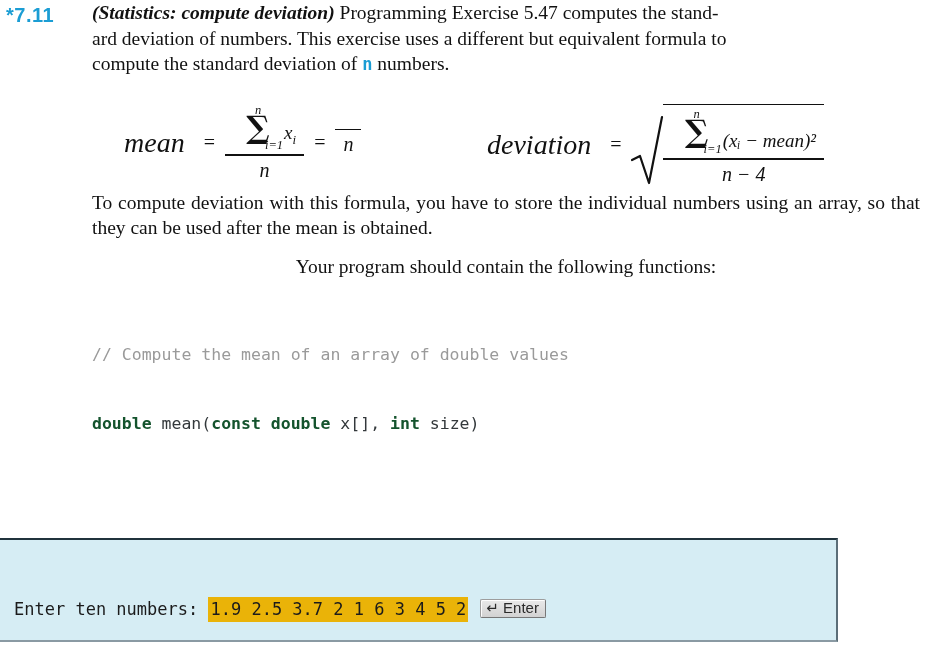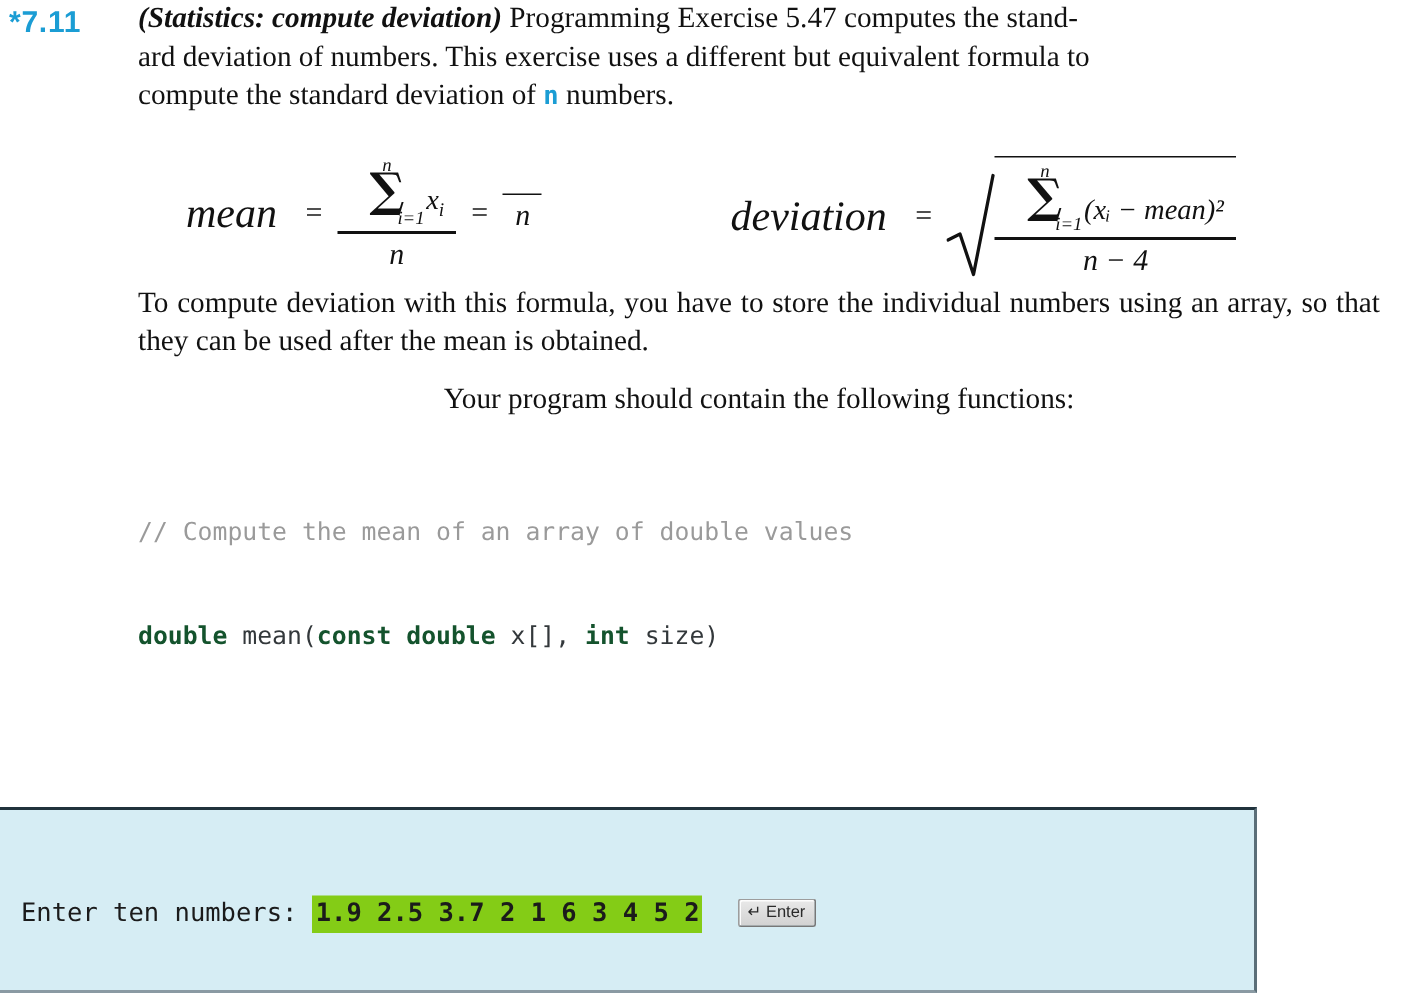--- a/index.html
+++ b/index.html
@@ -170,53 +170,52 @@
   .cmt { color: #9a9a9a; }
   .kw  { color: #14532d; font-weight: bold; }
   .id  { color: #33383b; }
 
   
   #sample-run {
     position: absolute;
     left: 0;
     top: 538px;
     width: 838px;
-    height: 124px;
+    height: 104px;
     background: #d6edf4;
     border-top: 2.5px solid #20323c;
     border-right: 2.5px solid #5b6e78;
     border-bottom: 2.5px solid #8a9aa3;
     border-left: none;
     box-sizing: border-box;
   }
   .console-lines {
     font-family: "DejaVu Sans Mono", "Liberation Mono", monospace;
     font-size: 17px;
     line-height: 23px;
     color: #1b1b1b;
     padding: 12px 0 0 14px;
     white-space: pre;
   }
   .console-line { height: 23px; display: flex; align-items: center; }
   .user-input {
-    background: #84cc16;
+    background: #eab308;
     padding: 1px 2px;
-    font-weight: bold;
   }
   .enter-key {
     display: inline-block;
-    margin-left: 24px;
+    margin-left: 12px;
     background: linear-gradient(to bottom, #e9e9e9, #d2d2d2);
     border: 1px solid #9d9d9d;
     border-right-color: #777;
     border-bottom-color: #777;
     box-shadow: inset 1px 1px 0 #fdfdfd;
     border-radius: 2px;
     font-family: "Liberation Sans", "DejaVu Sans", sans-serif;
-    font-size: 11px;
+    font-size: 15px;
     color: #2a2a2a;
     padding: 2px 6px 3px 5px;
     line-height: 12px;
     position: relative;
     top: -1px;
   }
 </style>
 </head>
 <body>
 

